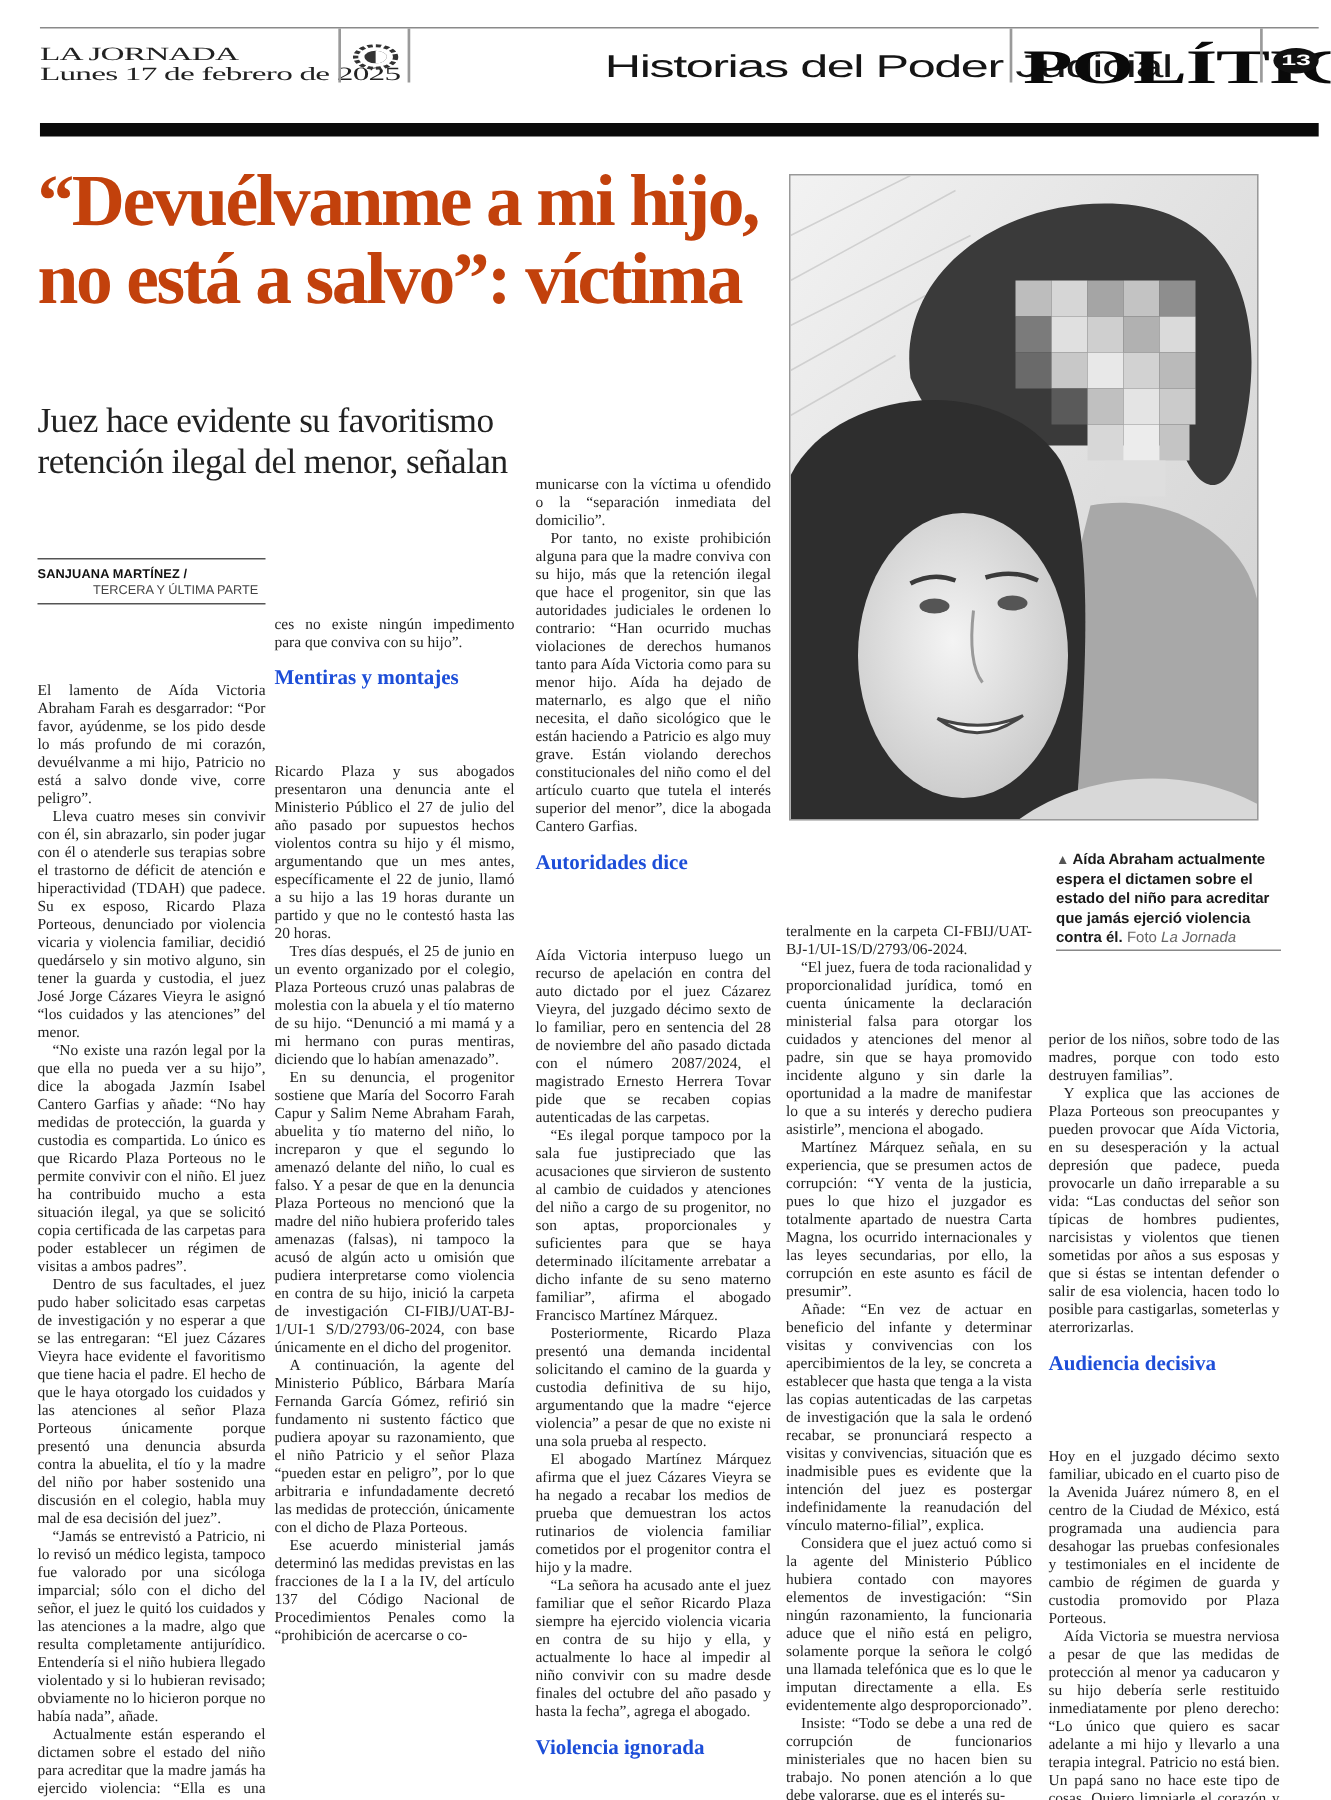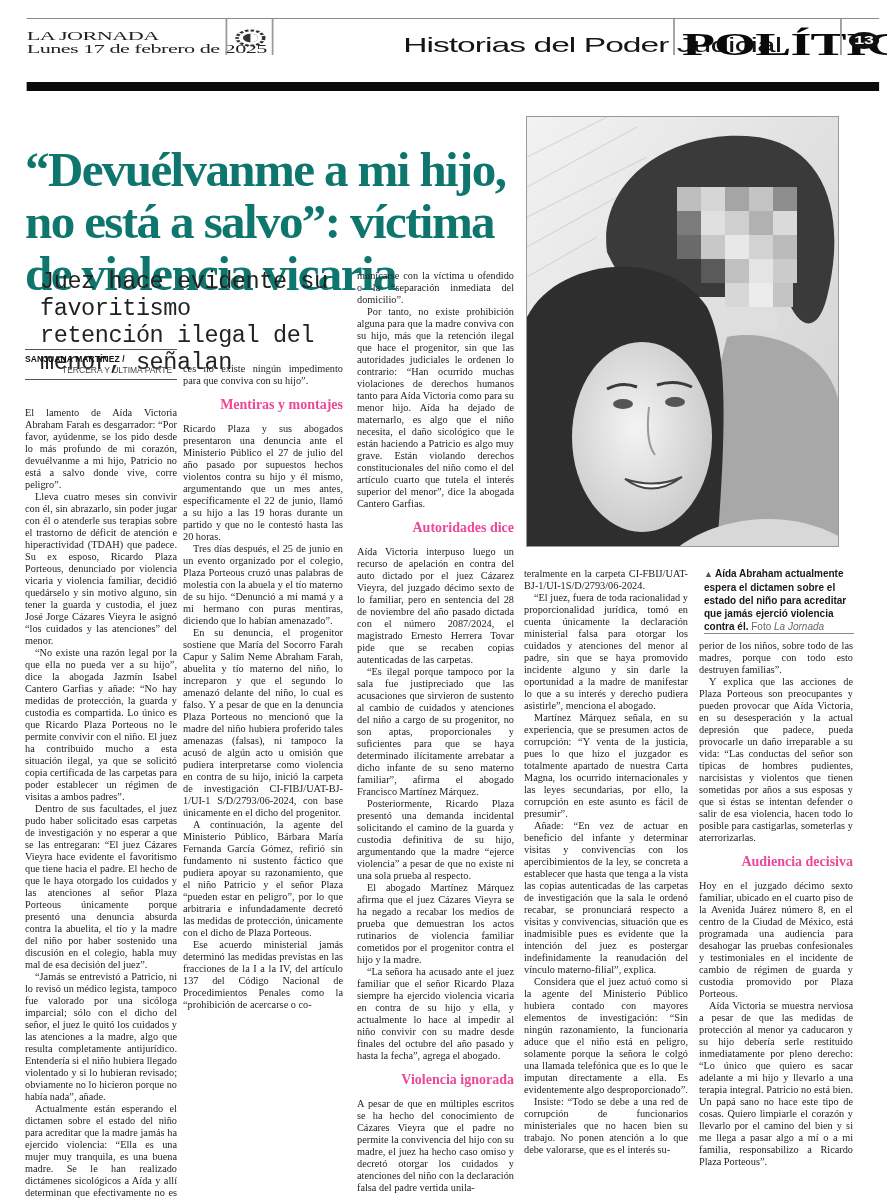--- a/index.html
+++ b/index.html
@@ -12,33 +12,33 @@
   .section-title { position: absolute; left: 227px; top: 33px; font-family: "Liberation Sans", "DejaVu Sans", sans-serif; font-size: 21px; color: #151515; letter-spacing: -0.6px; transform: scaleX(0.9); transform-origin: left; }
   .section-name { position: absolute; left: 384px; top: 26px; font-family: "Liberation Serif", serif; font-weight: bold; font-size: 32px; color: #0a0a0a; letter-spacing: -0.5px; transform: scaleX(0.95); transform-origin: left; }
   .page-badge { position: absolute; left: 478px; top: 32px; width: 17px; height: 17px; border-radius: 50%; background: #111; color: #fff; font-family: "Liberation Sans", sans-serif; font-size: 10px; font-weight: bold; text-align: center; line-height: 17px; }
   .black-bar { position: absolute; left: 15px; top: 82px; width: 480px; height: 9px; background: #0a0a0a; }
 
   
   .header-wrap { position: absolute; left: 0; top: 0; width: 887px; height: 100px; }
   .header-inner { position: absolute; left: 0; top: 0; transform: scale(1.776, 1); transform-origin: 0 0; width: 500px; height: 100px; }
 
   
-  .headline { position: absolute; left: 25px; top: 108px; width: 500px; font-family: "Liberation Serif", "DejaVu Serif", serif; font-weight: bold; font-size: 49px; line-height: 52px; color: #0f766e; letter-spacing: -1.6px; margin-top: 36px; }
-  .subhead { position: absolute; left: 40px; top: 268px; width: 330px; font-family: Liberation Mono, monospace; font-size: 23.5px; line-height: 27px; color: #222; letter-spacing: -0.4px; }
-
-  
-  .byline { position: absolute; left: 25px; top: 349px; width: 152px; border-top: 1px solid #555; border-bottom: 1px solid #555; padding: 4px 0 4px 0; }
+  .headline { position: absolute; left: 25px; top: 108px; width: 500px; font-family: "Liberation Serif", "DejaVu Serif", serif; font-weight: bold; font-size: 49px; line-height: 52px; color: #c2410c; letter-spacing: -1.6px; }
+  .subhead { position: absolute; left: 25px; top: 268px; width: 330px; font-family: Liberation Serif, serif; font-size: 23.5px; line-height: 27px; color: #222; letter-spacing: -0.4px; }
+
+  
+  .byline { position: absolute; left: 25px; top: 372px; width: 152px; border-top: 1px solid #555; border-bottom: 1px solid #555; padding: 4px 0 4px 0; }
   .byline-author { font-family: "Liberation Sans", "DejaVu Sans", sans-serif; font-weight: bold; font-size: 8.5px; color: #111; letter-spacing: 0.1px; }
   .byline-part { font-family: "Liberation Sans", "DejaVu Sans", sans-serif; font-size: 8.5px; color: #444; margin-top: 1px; margin-left: 37px; }
 
   
   .col { position: absolute; font-family: "Liberation Serif", "DejaVu Serif", serif; font-size: 10.3px; line-height: 12px; color: #222; text-align: justify; hyphens: none; }
   .col p { text-indent: 10px; }
-  .col p.noindent { text-indent: 0; }
-  .col h3 { font-family: "Liberation Serif", serif; font-weight: bold; font-size: 14px; line-height: 16px; color: #ec4899; margin: 10px 0 10px 0; text-align: right; }
+  .col p.noindent { text-indent: 0; margin-top: 48px; }
+  .col h3 { font-family: "Liberation Serif", serif; font-weight: bold; font-size: 14px; line-height: 16px; color: #1d4ed8; margin: 10px 0 10px 0; text-align: left; }
   .col1 { left: 25px; top: 407px; width: 152px; }
   .col2 { left: 183px; top: 363px; width: 160px; }
   .col3 { left: 357px; top: 270px; width: 157px; }
   .col4 { left: 524px; top: 568px; width: 164px; }
   .col5 { left: 699px; top: 640px; width: 154px; }
 
   
   .photo { position: absolute; left: 526px; top: 116px; width: 313px; height: 431px; border: 1px solid #999; overflow: hidden; background: #e8e8e8; }
   .photo svg { display: block; }
   .caption { position: absolute; left: 704px; top: 567px; width: 150px; font-family: "Liberation Sans", "DejaVu Sans", sans-serif; font-size: 10px; line-height: 13px; color: #1a1a1a; font-weight: bold; }
@@ -69,21 +69,20 @@
     <div class="section-name">POLÍTICA</div>
     <div class="vsep" style="left:473px"></div>
     <div class="page-badge">13</div>
     <div class="black-bar"></div>
   </div>
 </div>
 
 <h1 class="headline">
   <div>“Devuélvanme a mi hijo,</div>
   <div>no está a salvo”: víctima</div>
-  <div>de violencia vicaria</div>
 </h1>
 
 <h2 class="subhead" style="font-weight:normal">
   <div>Juez hace evidente su favoritismo</div>
   <div>retención ilegal del menor, señalan</div>
 </h2>
 
 <div class="byline">
   <div class="byline-author">SANJUANA MARTÍNEZ /</div>
   <div class="byline-part">TERCERA Y ÚLTIMA PARTE</div>

